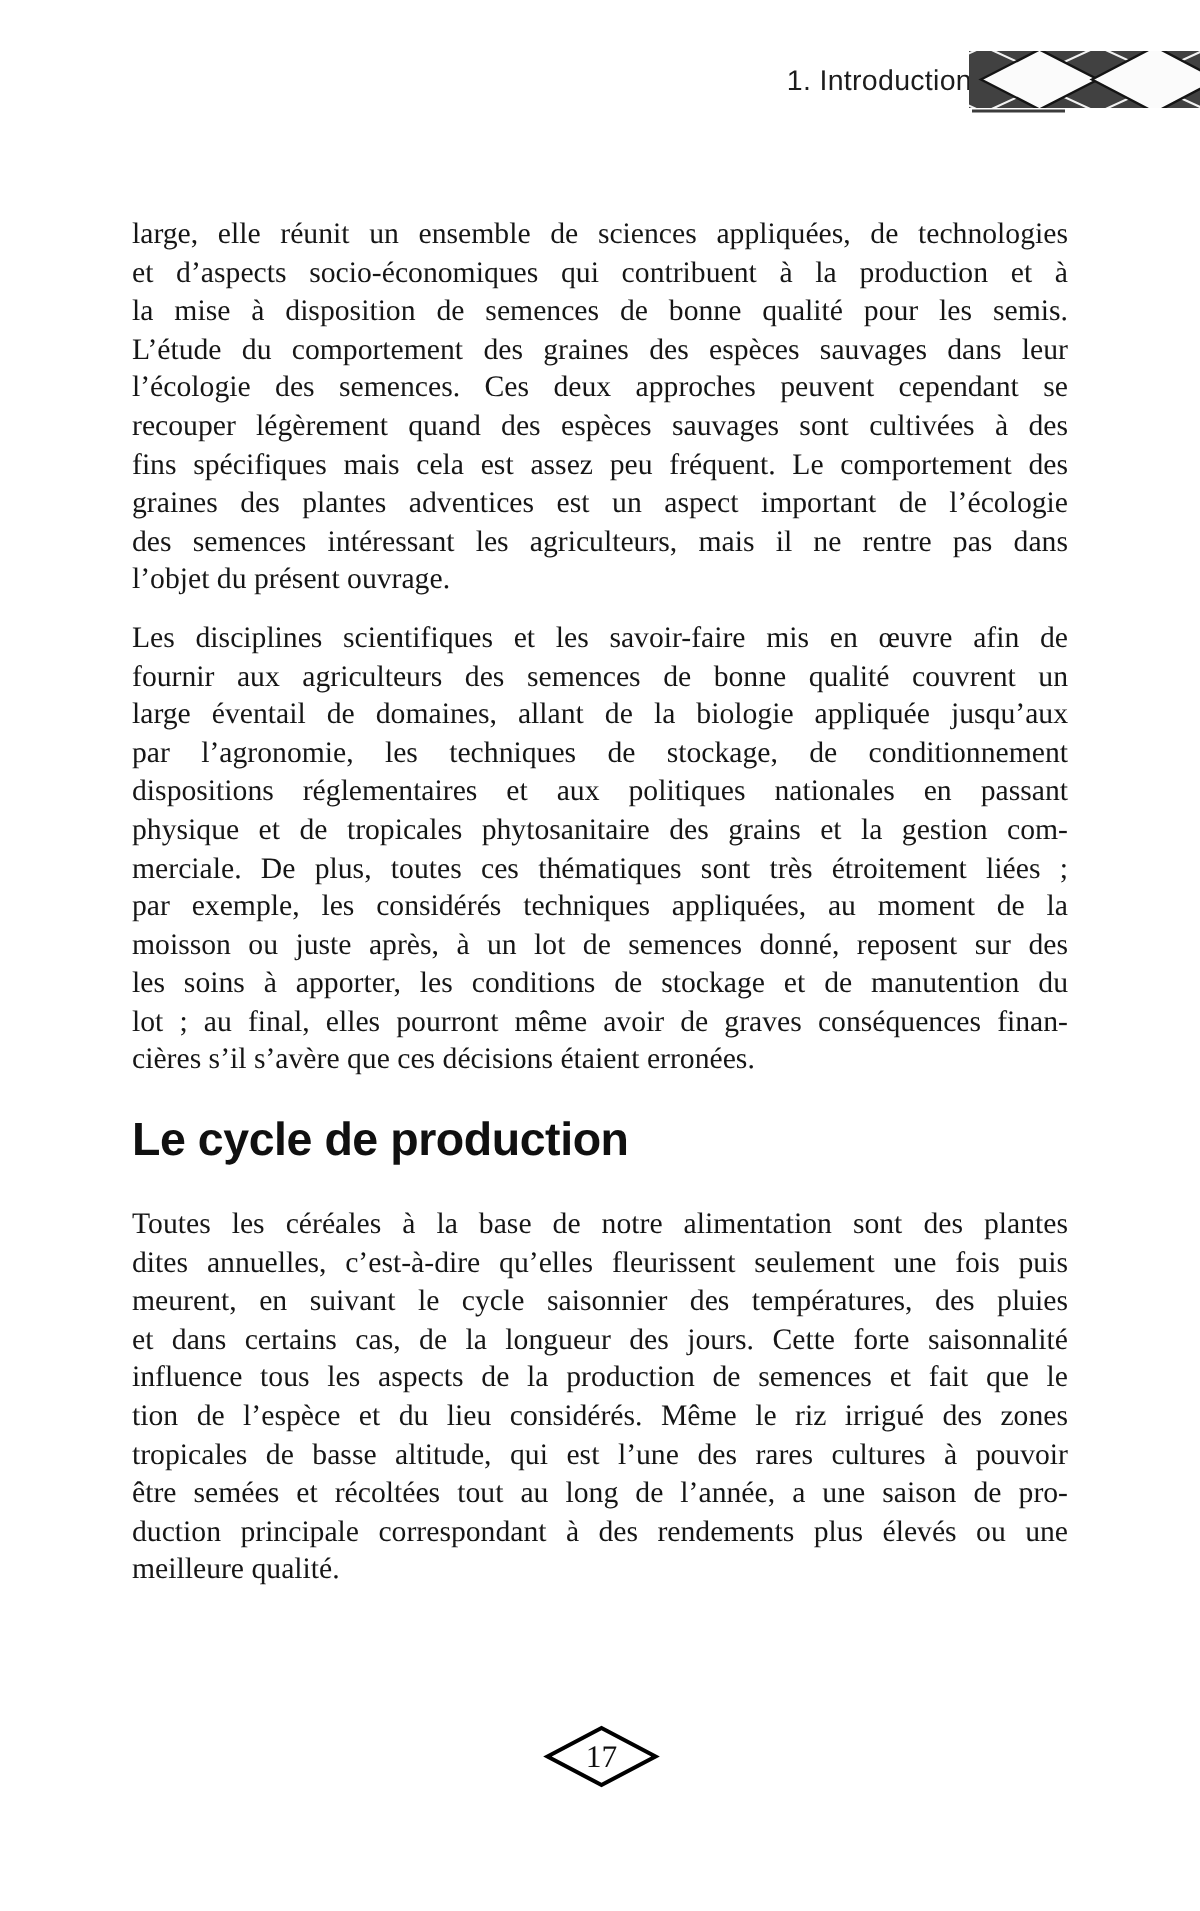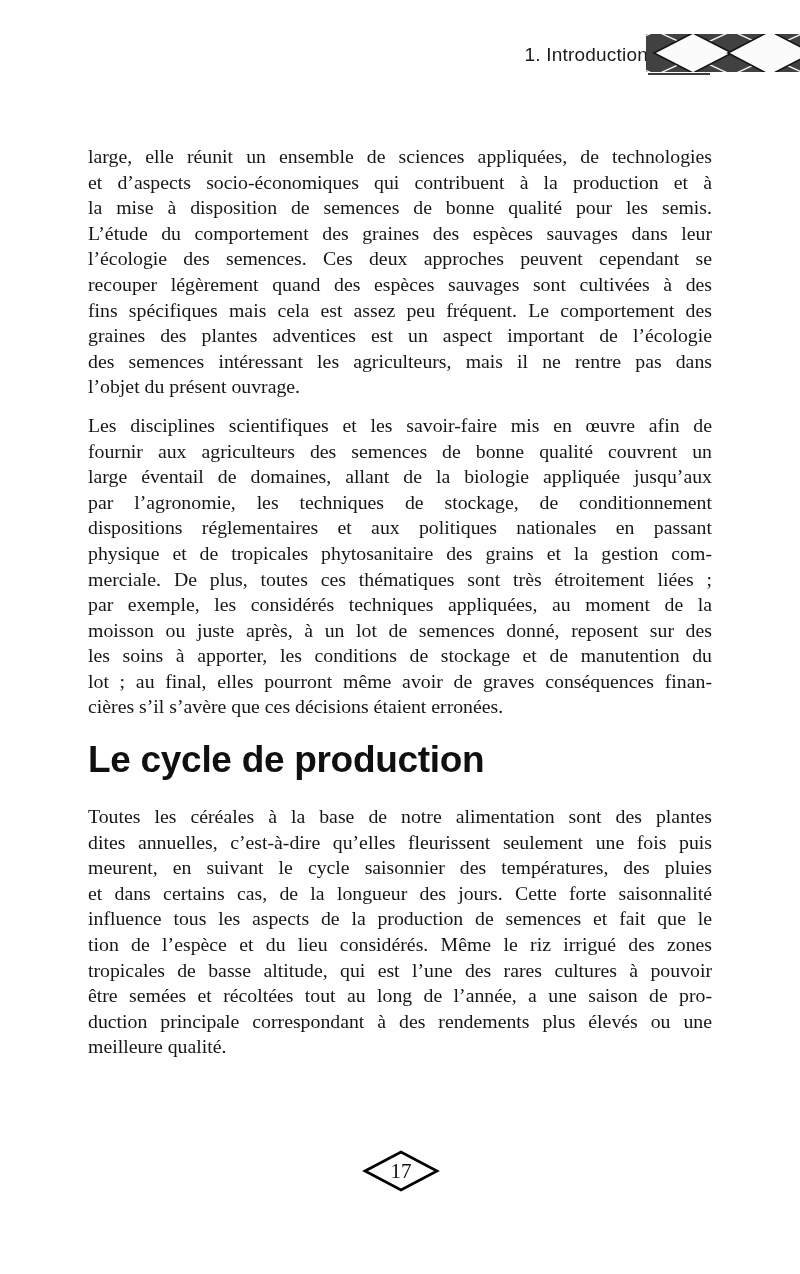--- a/index.html
+++ b/index.html
@@ -22,21 +22,21 @@
     font-size:19.8px; line-height:25.6px;margin-top:28px;
   }
   .para { margin:0 0 13px 0; }
   .line {
     text-align:justify; text-align-last:justify;
     height:25.6px; overflow:hidden;
   }
   .line.last { text-align-last:left; }
   .section-heading {
     font-family:"Liberation Sans", sans-serif; font-weight:bold;
-    font-size:37px; line-height:36px; letter-spacing:-0.3px; color:#101010;
+    font-size:31px; line-height:36px; letter-spacing:-0.3px; color:#101010;
     margin:22px 0 26px 0;
   }
   
   .folio { position:absolute; left:358px; top:1148px; width:86px; height:46px; }
   .folio svg { display:block; }
   .folio text {
     font-family:"Liberation Serif", serif; font-size:21px; fill:#101010;
   }
 </style>
 </head>

